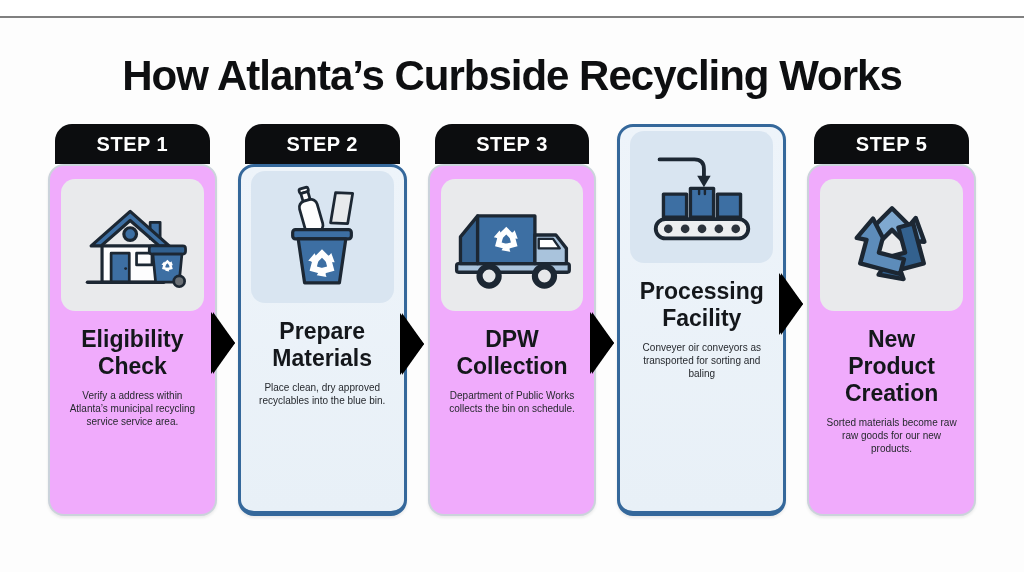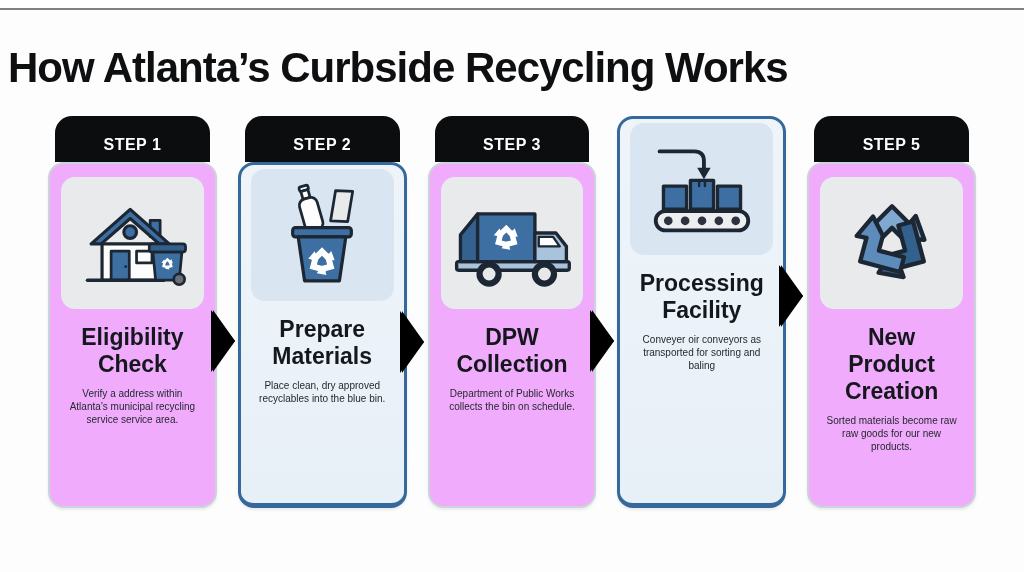--- a/index.html
+++ b/index.html
@@ -8,40 +8,40 @@
     background:#ffffff;
     font-family:"Liberation Sans", sans-serif;
   }
   .frame { position:relative; width:1024px; height:572px; background:#fdfdfd; }
   .frame::before { content:""; position:absolute; top:0; left:0; right:0; height:2px;
     background:rgba(45,45,45,.6); }
   .frame::after { content:""; position:absolute; bottom:0; left:0; right:0; height:2px;
     background:rgba(140,145,150,.45); }
 
   .page-title {
-    margin:8px; padding-top:36px;
-    text-align:left; font-size:42px; font-weight:bold;
+    margin:16px; padding-top:36px;
+    text-align:center; font-size:42px; font-weight:bold;
     letter-spacing:-1px; color:#0e0f11;
   }
 
   .row {
     display:flex; gap:21px; align-items:stretch;
     padding:0 48px; margin-top:24px; height:392px;
   }
   .card {
     position:relative; flex:1; display:flex; flex-direction:column;
     --chevstroke:#cbd3db; --chevfill:#fdfdfe;
   }
   .card.hl { --chevstroke:#35689b; --chevfill:#ecf3f9; }
 
   .tab {
     margin:0 7px; background:#0c0d0f; color:#ffffff;
     border-radius:17px 17px 0 0;
-    text-align:center; font-size:16px; font-weight:bold;
-    letter-spacing:.5px; padding:20px 0 8px;
+    text-align:center; font-size:20px; font-weight:bold;
+    letter-spacing:.5px; padding:9px 0 8px;
     position:relative; z-index:2;
   }
   .cardbody {
     position:relative; flex:1;
     background:#f0abfc; border:2px solid #cbd3db; border-radius:16px;
     box-shadow:0 2px 3px rgba(0,0,0,.08);
     padding:13px 11px 10px;
     display:flex; flex-direction:column; align-items:center;
   }
   .card.hl .cardbody {

